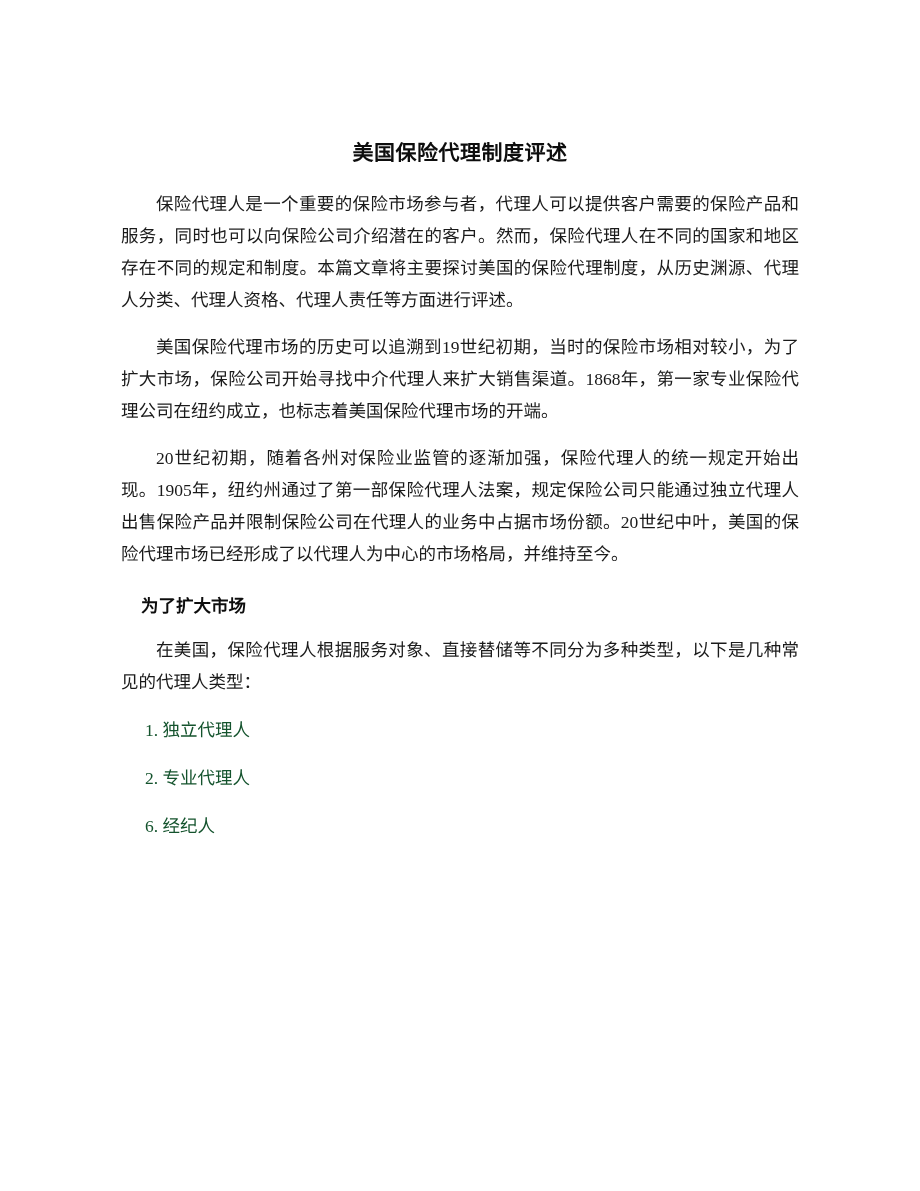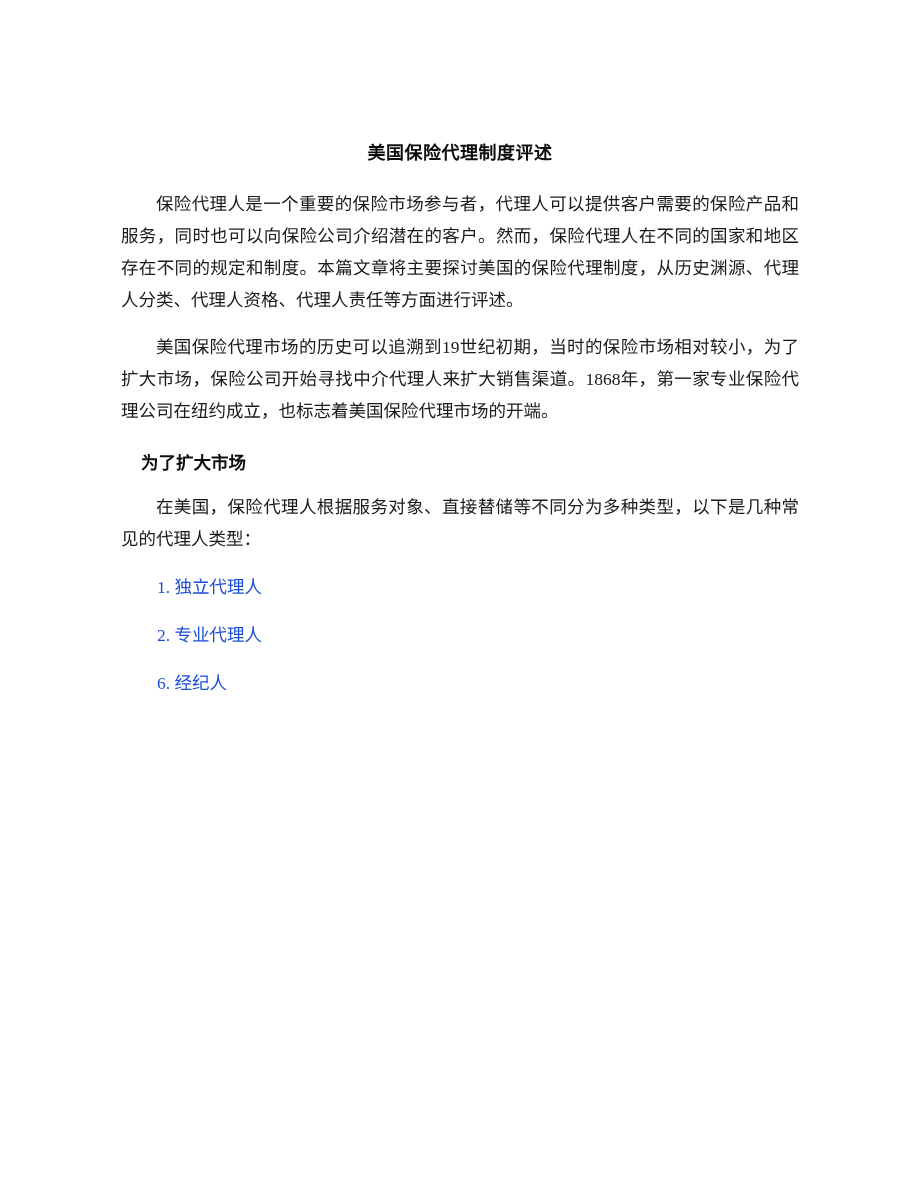--- a/index.html
+++ b/index.html
@@ -29,21 +29,21 @@
     left: 106px;
     top: 0;
     width: 708px;
   }
   .doc-title {
     margin: 0;
     padding: 0;
     text-align: center;
     font-family: "Liberation Serif", "DejaVu Serif", serif;
     font-weight: bold;
-    font-size: 18px;
+    font-size: 21px;
     line-height: 30px;
     letter-spacing: 0.5px;
     color: #0d0d0d;
     padding-top: 138px;
   }
   .para {
     margin: 15px;
     padding: 0;
     font-family: "Liberation Serif", "DejaVu Serif", serif;
     font-size: 17.5px;
@@ -67,45 +67,46 @@
     font-size: 17.5px;
     line-height: 32px;
     text-indent: 2em;
     color: #0d0d0d;
     margin-top: 20px;
   }
   .section-heading + .para {
     margin-top: 12px;
   }
   .list-item {
-    margin: 16px;
+    margin: 4px;
     padding: 0;
     font-family: "Liberation Serif", "DejaVu Serif", serif;
     font-size: 17.5px;
     line-height: 32px;
     text-indent: 2em;
-    color: #1d4ed8;
+    color: #14532d;
     margin-top: 16px;
   }
   .list-item + .para {
     margin-top: 15px;
   }
   .para + .list-item {
     margin-top: 16px;
   }
 </style>
 </head>
 <body>
 
 <div class="page">
   <div class="content">
     <h1 class="doc-title">美国保险代理制度评述</h1>
     <div id="body-blocks">
         <p class="para first-para">保险代理人是一个重要的保险市场参与者，代理人可以提供客户需要的保险产品和服务，同时也可以向保险公司介绍潜在的客户。然而，保险代理人在不同的国家和地区存在不同的规定和制度。本篇文章将主要探讨美国的保险代理制度，从历史渊源、代理人分类、代理人资格、代理人责任等方面进行评述。</p>
         <p class="para">美国保险代理市场的历史可以追溯到19世纪初期，当时的保险市场相对较小，为了扩大市场，保险公司开始寻找中介代理人来扩大销售渠道。1868年，第一家专业保险代理公司在纽约成立，也标志着美国保险代理市场的开端。</p>
+        <p class="para">20世纪初期，随着各州对保险业监管的逐渐加强，保险代理人的统一规定开始出现。1905年，纽约州通过了第一部保险代理人法案，规定保险公司只能通过独立代理人出售保险产品并限制保险公司在代理人的业务中占据市场份额。20世纪中叶，美国的保险代理市场已经形成了以代理人为中心的市场格局，并维持至今。</p>
         <p class="section-heading">为了扩大市场</p>
         <p class="para">在美国，保险代理人根据服务对象、直接替储等不同分为多种类型，以下是几种常见的代理人类型：</p>
         <p class="list-item">1. 独立代理人</p>
         <p class="list-item">2. 专业代理人</p>
         <p class="list-item">6. 经纪人</p>
       </div>
   </div>
 </div>
 
 </body></html>

